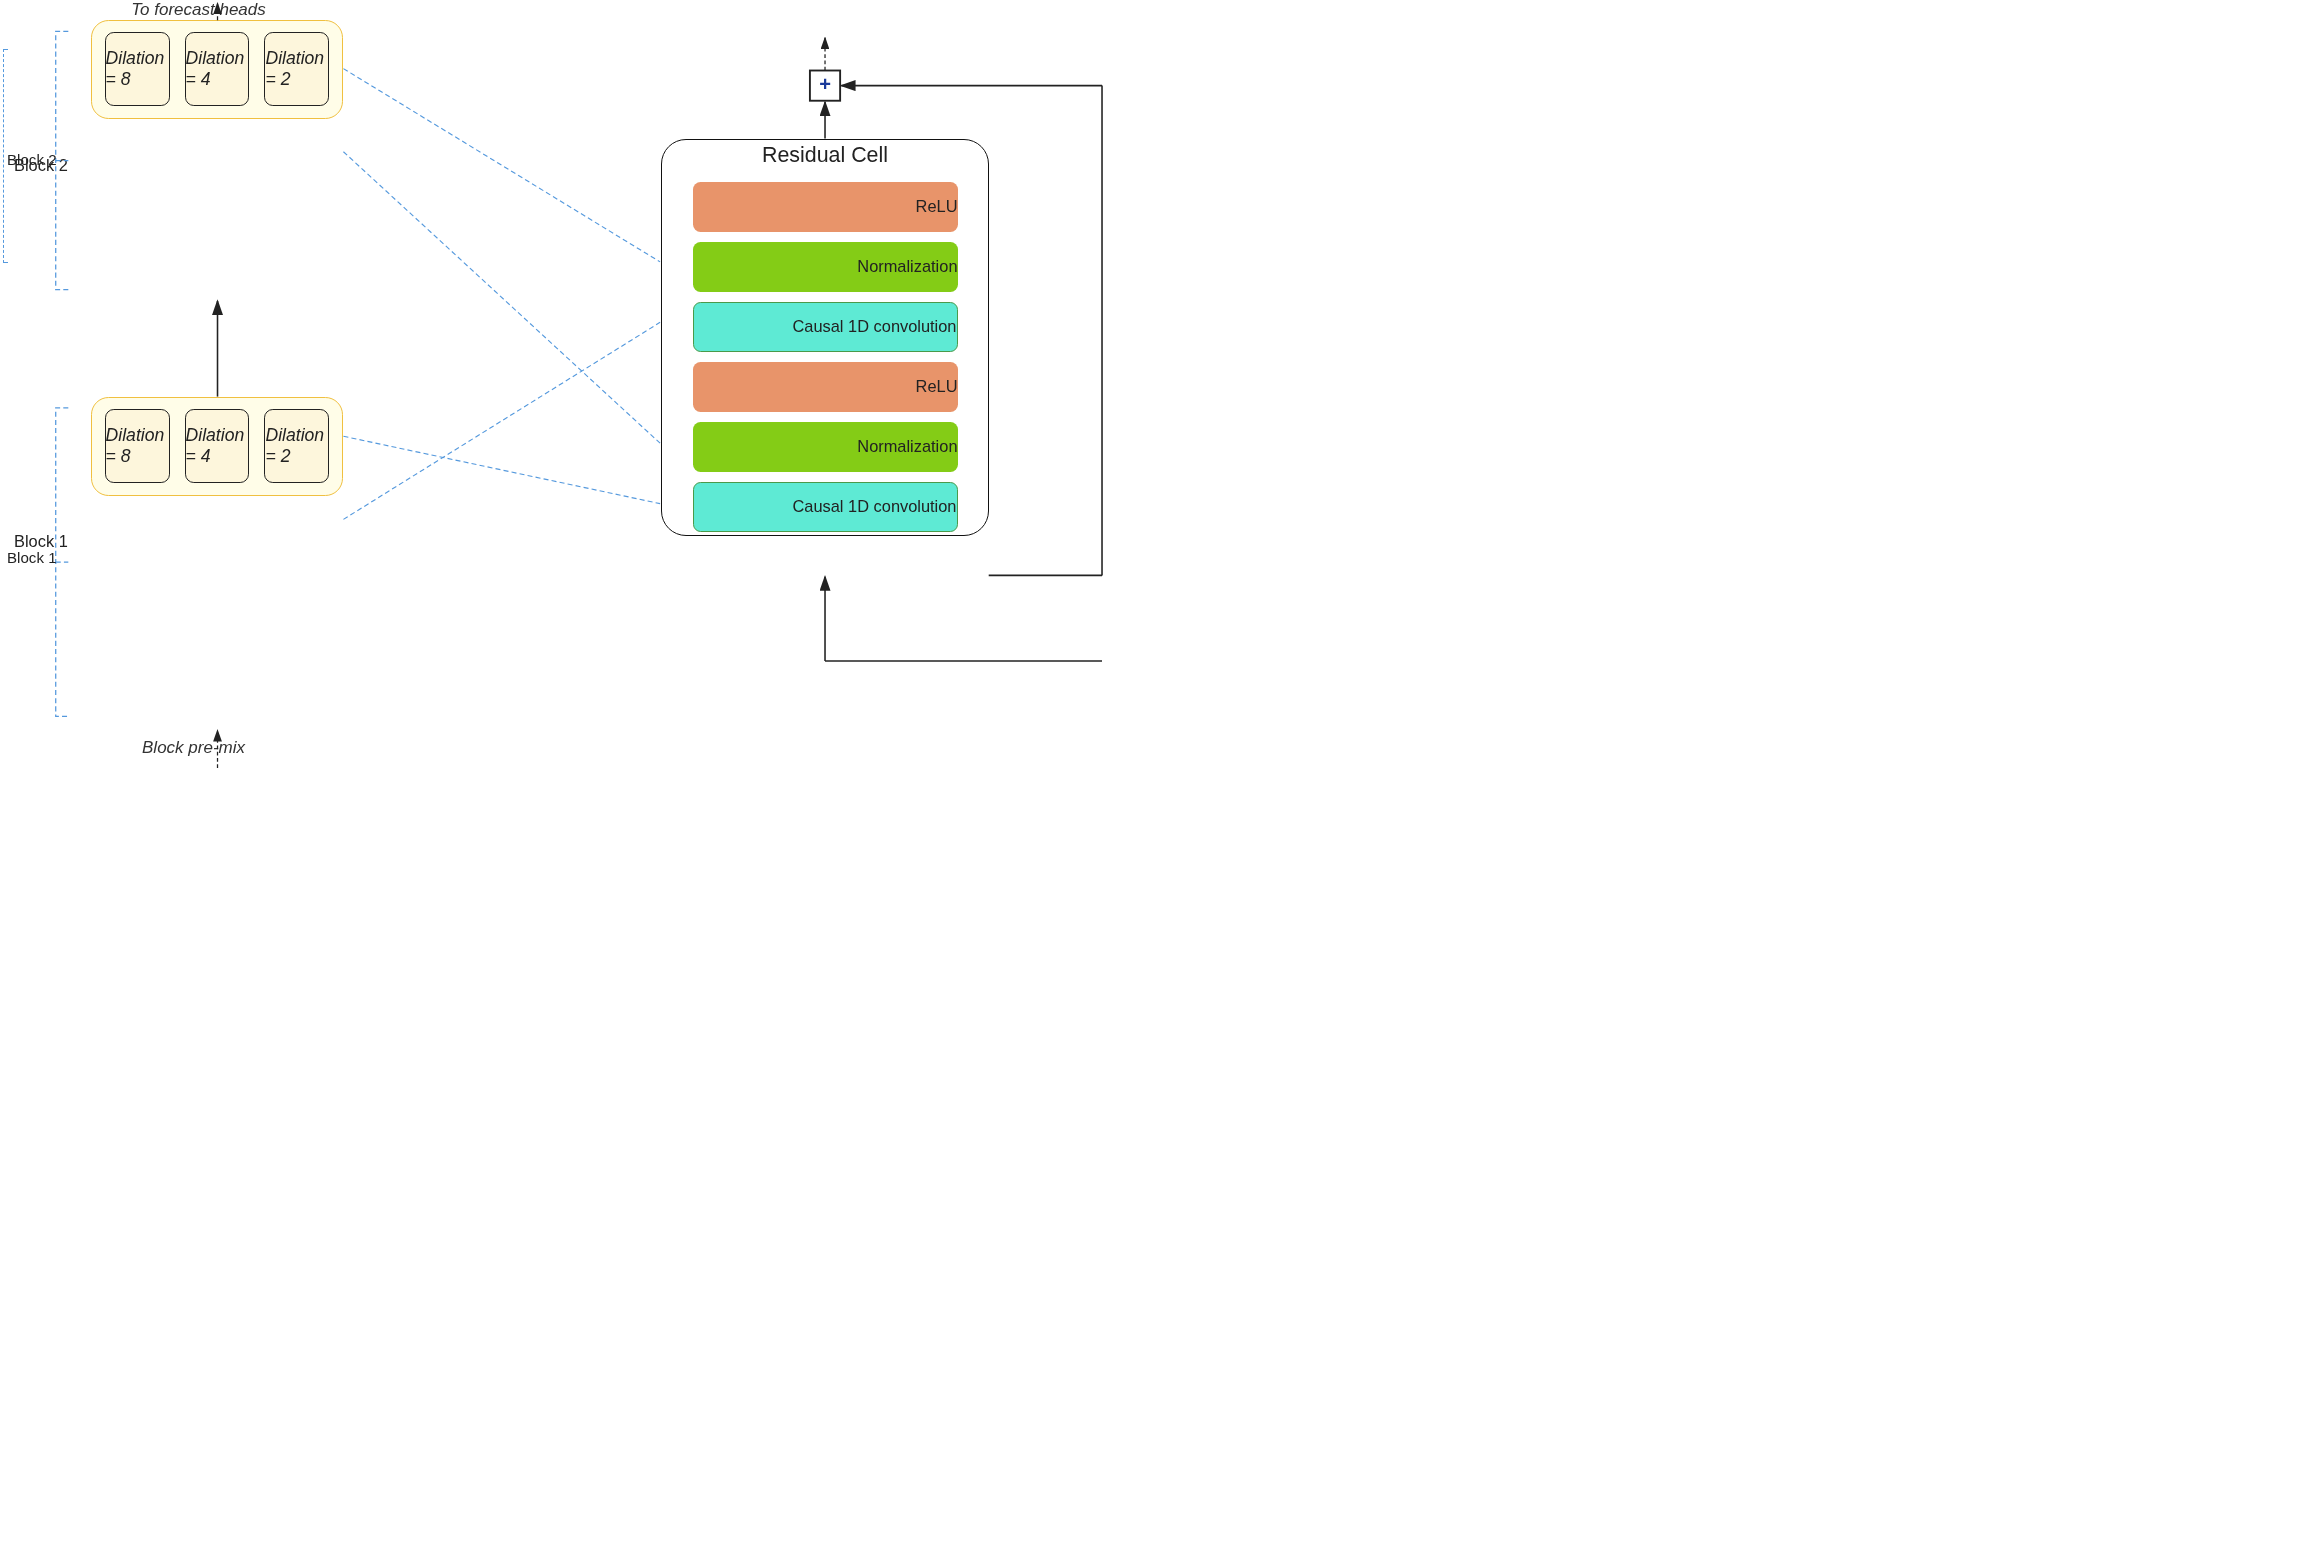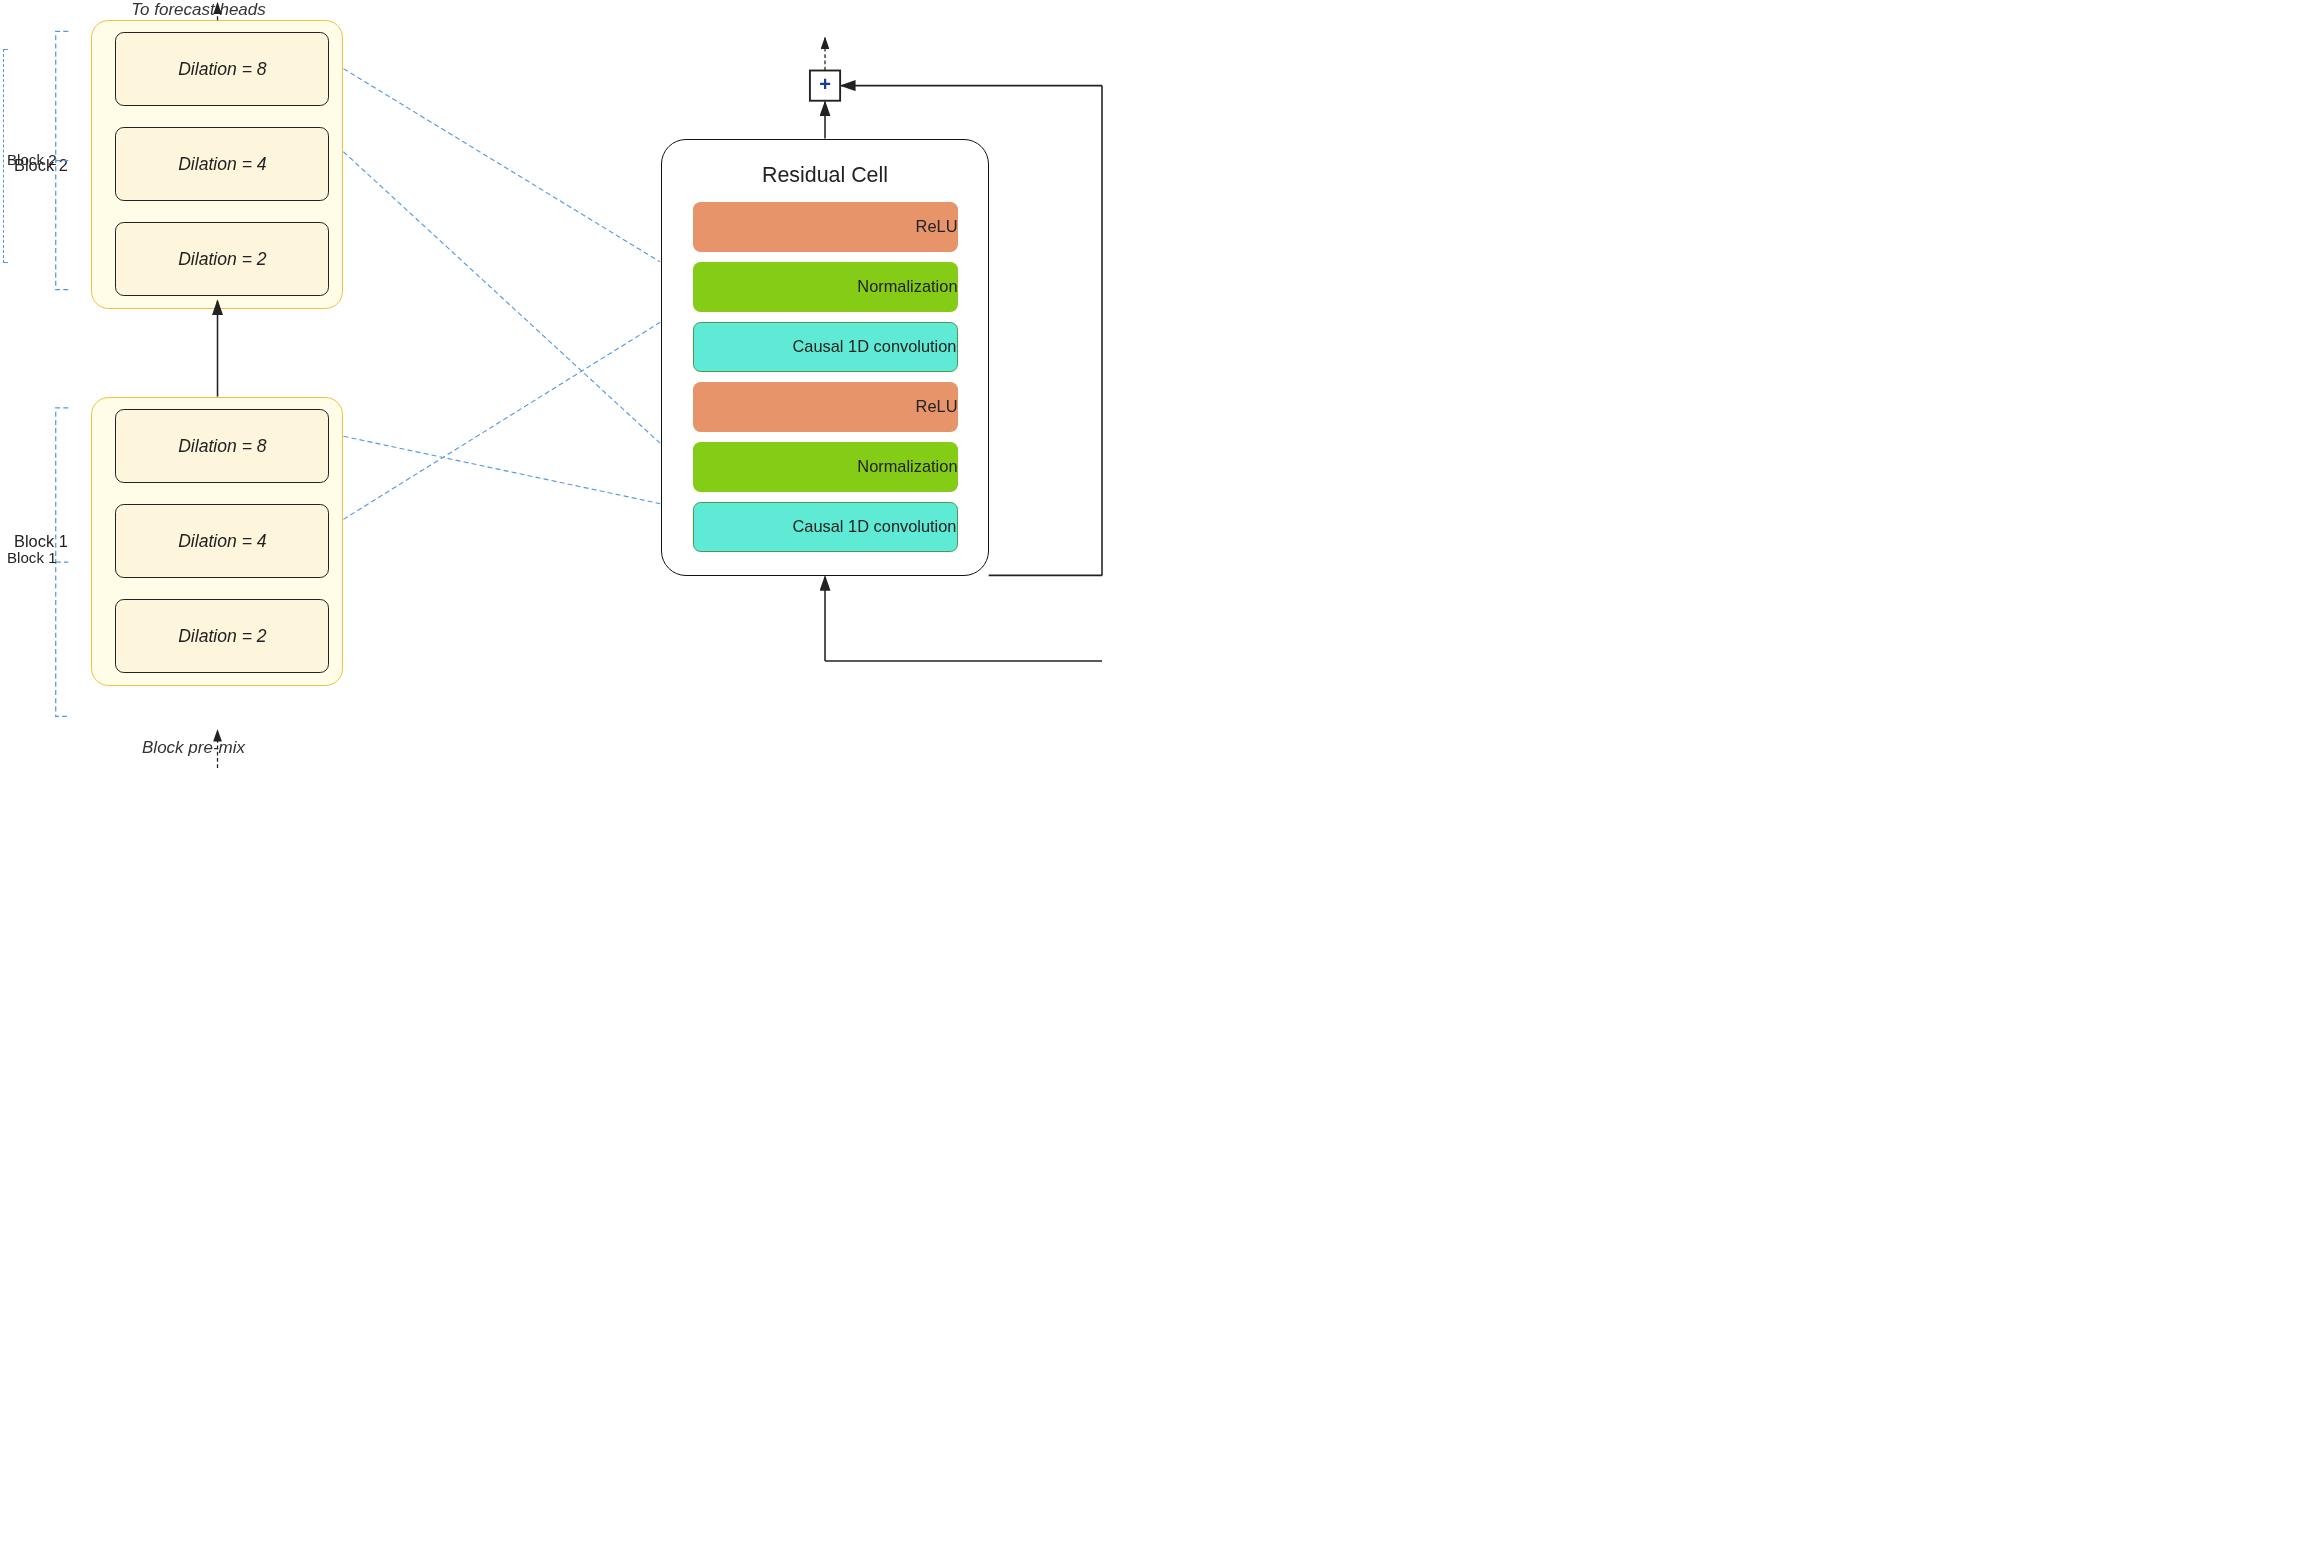--- a/index.html
+++ b/index.html
@@ -18,23 +18,23 @@
     }
 
     
     .block-outer {
       position: absolute;
       border: 1.6px solid #f0c040;
       border-radius: 17.6px;
       background: #fffde8;
       padding: 11.3px 12.6px;
       display: flex;
-      flex-direction: column;
-      gap: 21px;
-      align-items: flex-end;
+      flex-direction: row;
+      gap: 15px;
+      align-items: center;
     }
 
     
     .dilation-cell {
       border: 1.6px solid #222;
       border-radius: 8.8px;
       background: #fdf6dc;
       width: 214px;
       height: 74px;
       display: flex;
@@ -56,21 +56,21 @@
       align-items: center;
       gap: 6.3px;
     }
 
     
     .residual-cell {
       position: absolute;
       border: 1.9px solid #111;
       border-radius: 25px;
       background: #fff;
-      padding: 23px 23px;
+      padding: 3px 23px;
       display: flex;
       flex-direction: column;
       gap: 10px;
       align-items: center;
     }
     .residual-title {
       font-size: 21.4px;
       font-weight: 500;
       color: #222;
       margin-bottom: 3.8px;

